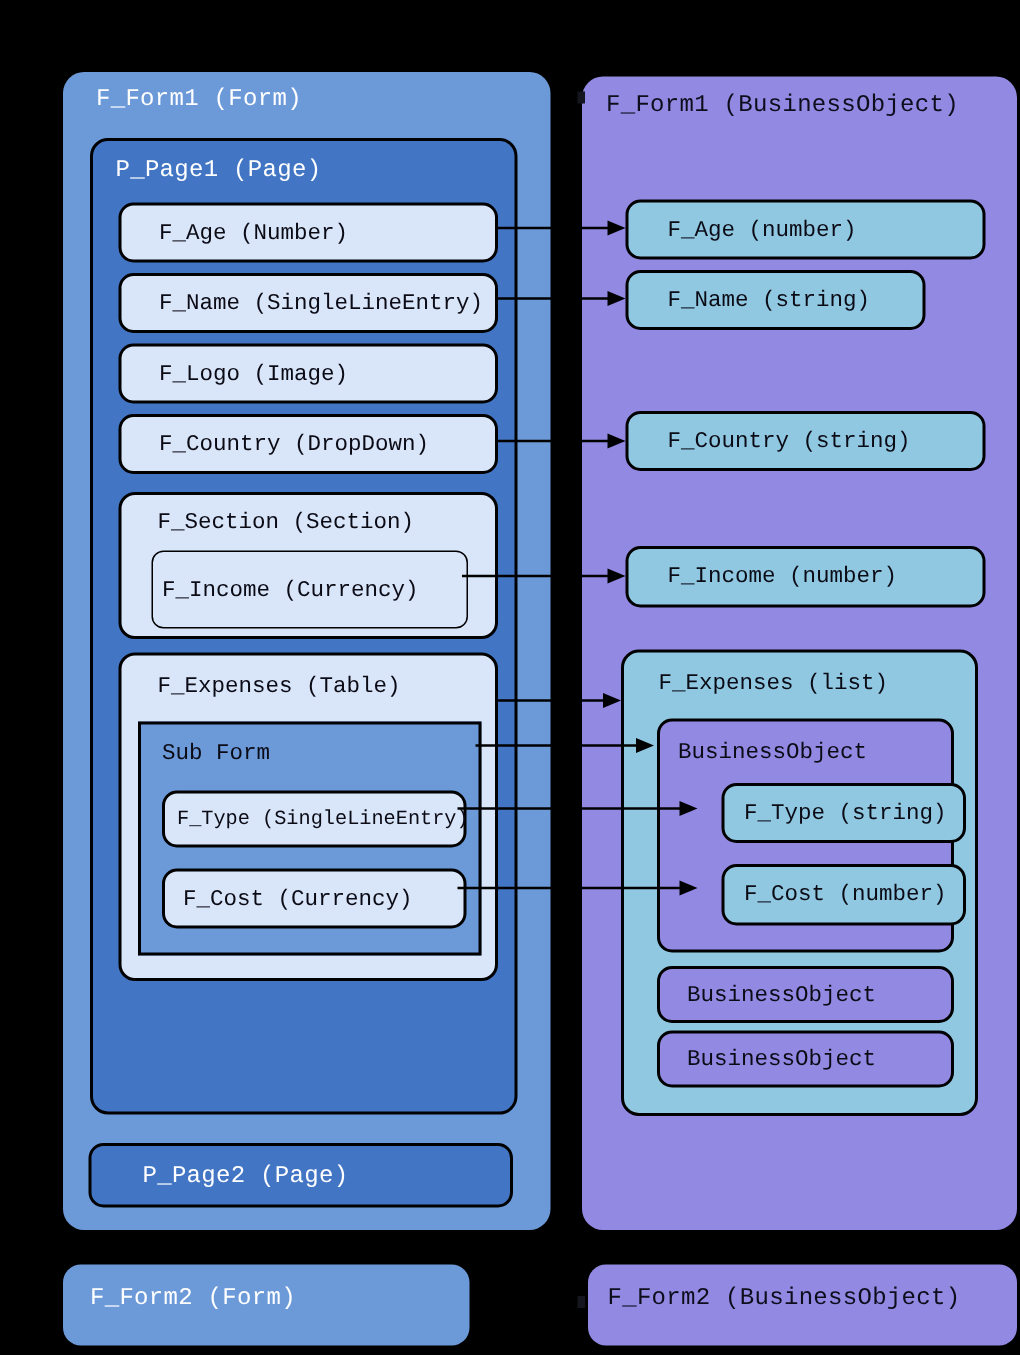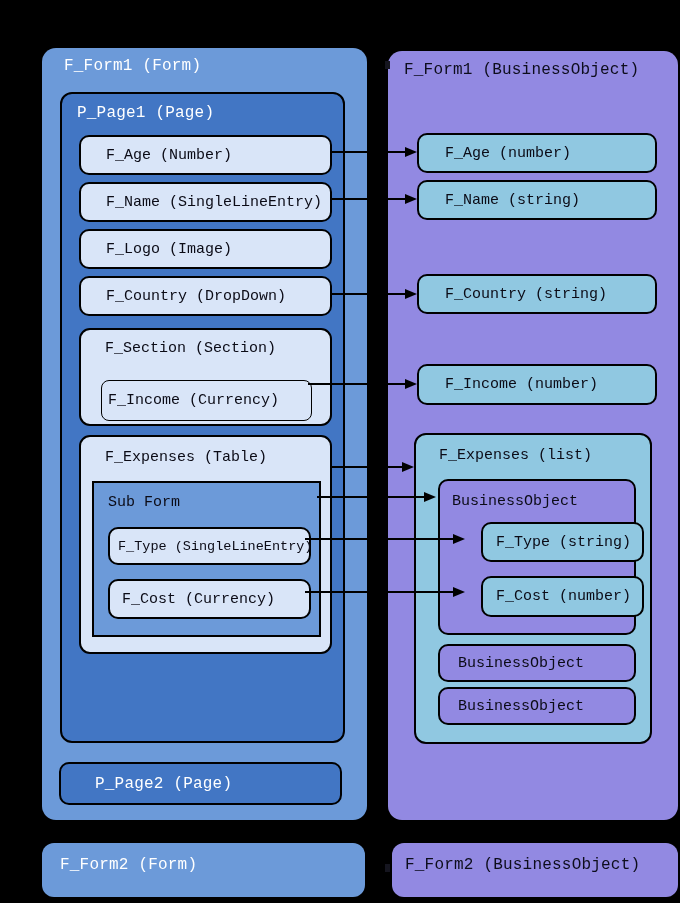--- a/index.html
+++ b/index.html
@@ -61,48 +61,48 @@
       <div class="field light" style="left:17px;top:41px;width:253px;height:40px;">F_Age (Number)</div>
 
       <div class="field light" style="left:17px;top:88px;width:253px;height:40px;">F_Name (SingleLineEntry)</div>
 
       <div class="field light" style="left:17px;top:135px;width:253px;height:40px;">F_Logo (Image)</div>
 
       <div class="field light" style="left:17px;top:182px;width:253px;height:40px;">F_Country (DropDown)</div>
 
       <div class="group lightbox" style="left:17px;top:234px;width:253px;height:98px;border-radius:11px;">
         <div class="group-label" style="left:24px;top:10px;">F_Section (Section)</div>
-        <div class="field light thin" style="left:20px;top:37px;width:211px;height:41px;margin-top:13px;">F_Income (Currency)</div>
+        <div class="field light thin" style="left:20px;top:37px;width:211px;height:52px;">F_Income (Currency)</div>
       </div>
 
       <div class="group lightbox" style="left:17px;top:341px;width:253px;height:219px;border-radius:11px;">
         <div class="group-label" style="left:24px;top:12px;">F_Expenses (Table)</div>
         <div class="group subblue" style="left:11px;top:44px;width:229px;height:156px;border-radius:0;">
           <div class="group-label" style="left:14px;top:11px;">Sub Form</div>
           <div class="field light" style="left:14px;top:96px;width:203px;height:40px;padding-left:12px;">F_Cost (Currency)</div>
           <div class="field light small" style="left:14px;top:44px;width:203px;height:38px;">F_Type (SingleLineEntry)</div>
         </div>
       </div>
     </div>
 
     <div class="group darkblue" style="left:17px;top:714px;width:283px;height:43px;border-radius:10px;display:flex;align-items:center;padding-left:34px;">
       <span class="panel-title white" style="position:static;">P_Page2 (Page)</span>
     </div>
   </div>
 
-  <div class="panel blue" style="left:42px;top:843px;width:323px;height:54px;border-radius:12px;">
+  <div class="panel blue" style="left:42px;top:843px;width:271px;height:54px;border-radius:12px;">
     <div class="panel-title white" style="left:18px;top:13px;">F_Form2 (Form)</div>
   </div>
 
   <div class="panel purple" style="left:388px;top:51px;width:290px;height:769px;">
     <div class="panel-title dark" style="left:16px;top:10px;">F_Form1 (BusinessObject)</div>
 
     <div class="field cyan" style="left:29px;top:82px;width:240px;height:40px;">F_Age (number)</div>
 
-    <div class="field cyan" style="left:29px;top:129px;width:240px;height:40px;text-align:center;">F_Name (string)</div>
+    <div class="field cyan" style="left:29px;top:129px;width:200px;height:40px;text-align:center;">F_Name (string)</div>
 
     <div class="field cyan" style="left:29px;top:223px;width:240px;height:40px;">F_Country (string)</div>
 
     <div class="field cyan" style="left:29px;top:313px;width:240px;height:41px;">F_Income (number)</div>
 
     <div class="group cyanbox" style="left:26px;top:382px;width:238px;height:311px;border-radius:12px;">
       <div class="group-label" style="left:23px;top:12px;">F_Expenses (list)</div>
 
       <div class="group purplebox" style="left:22px;top:44px;width:198px;height:156px;border-radius:10px;">
         <div class="group-label" style="left:12px;top:12px;">BusinessObject</div>

